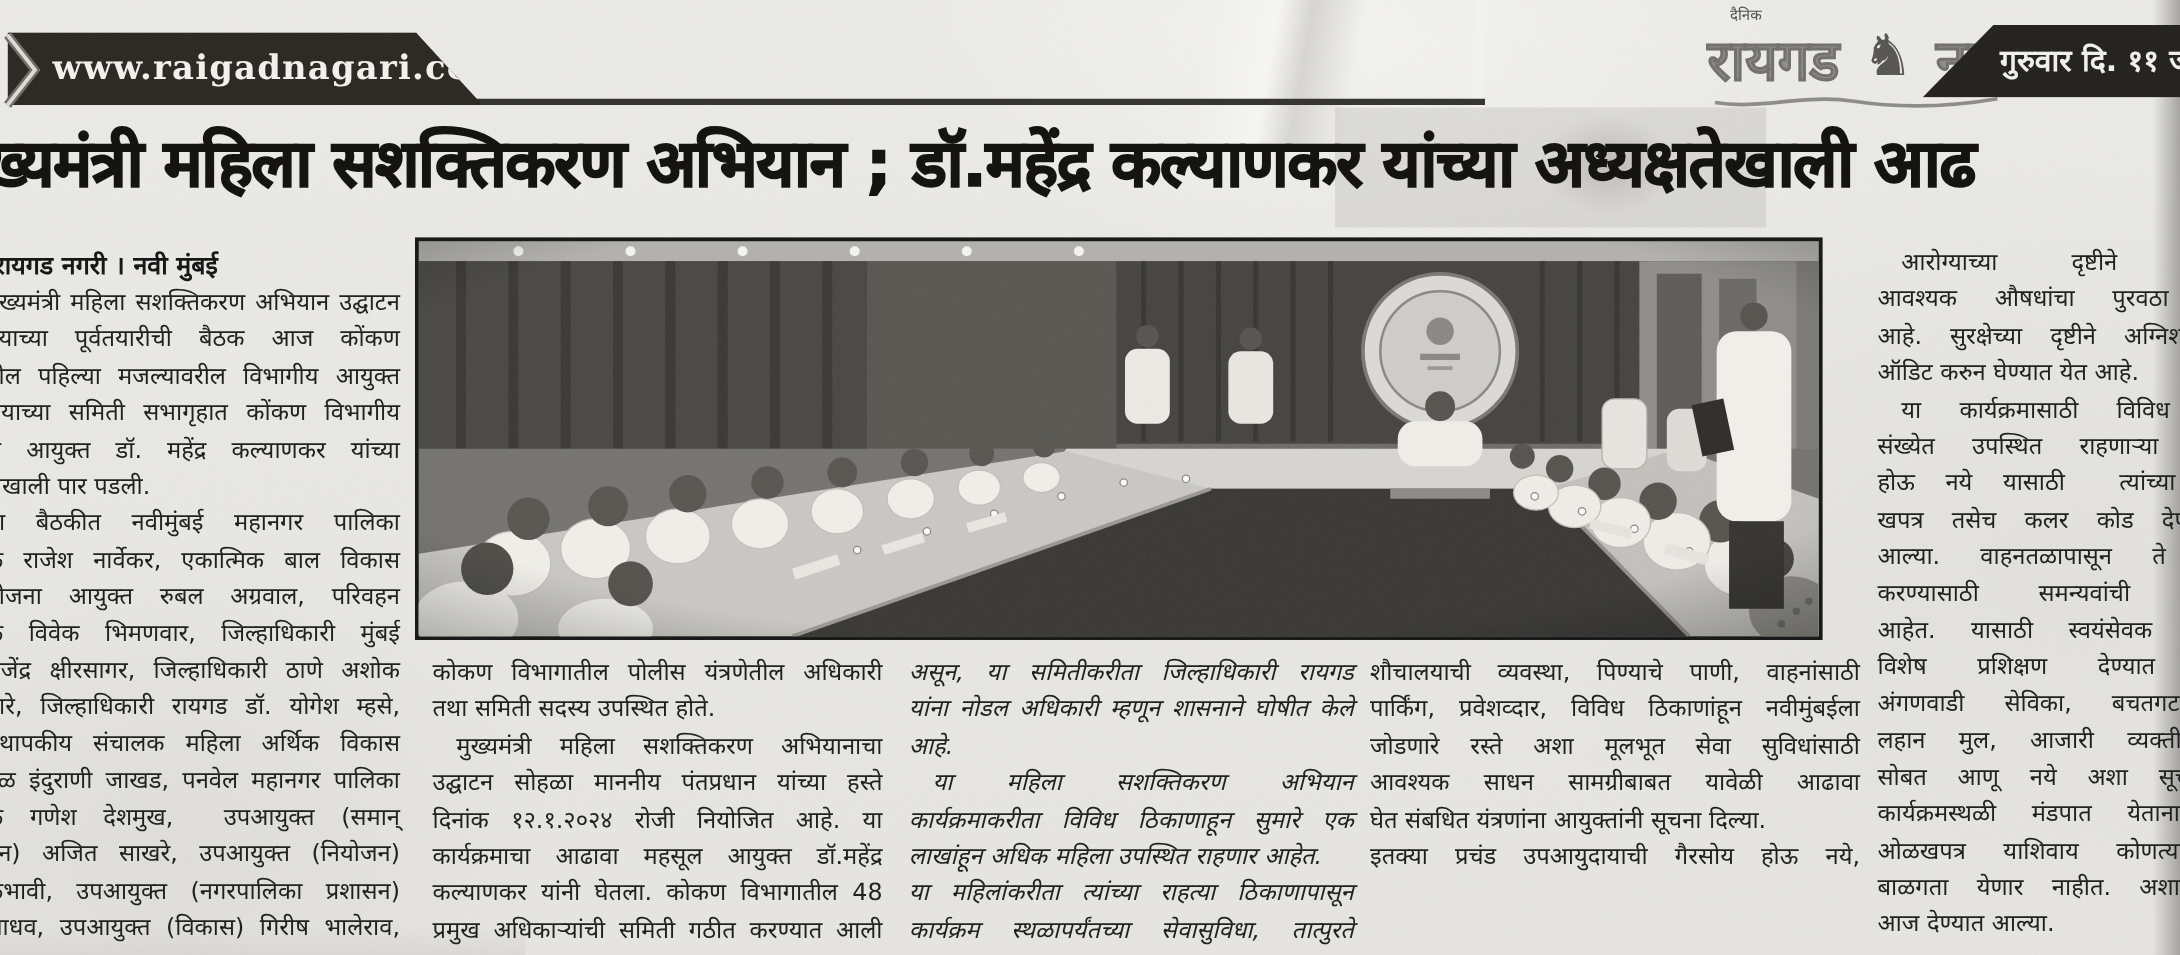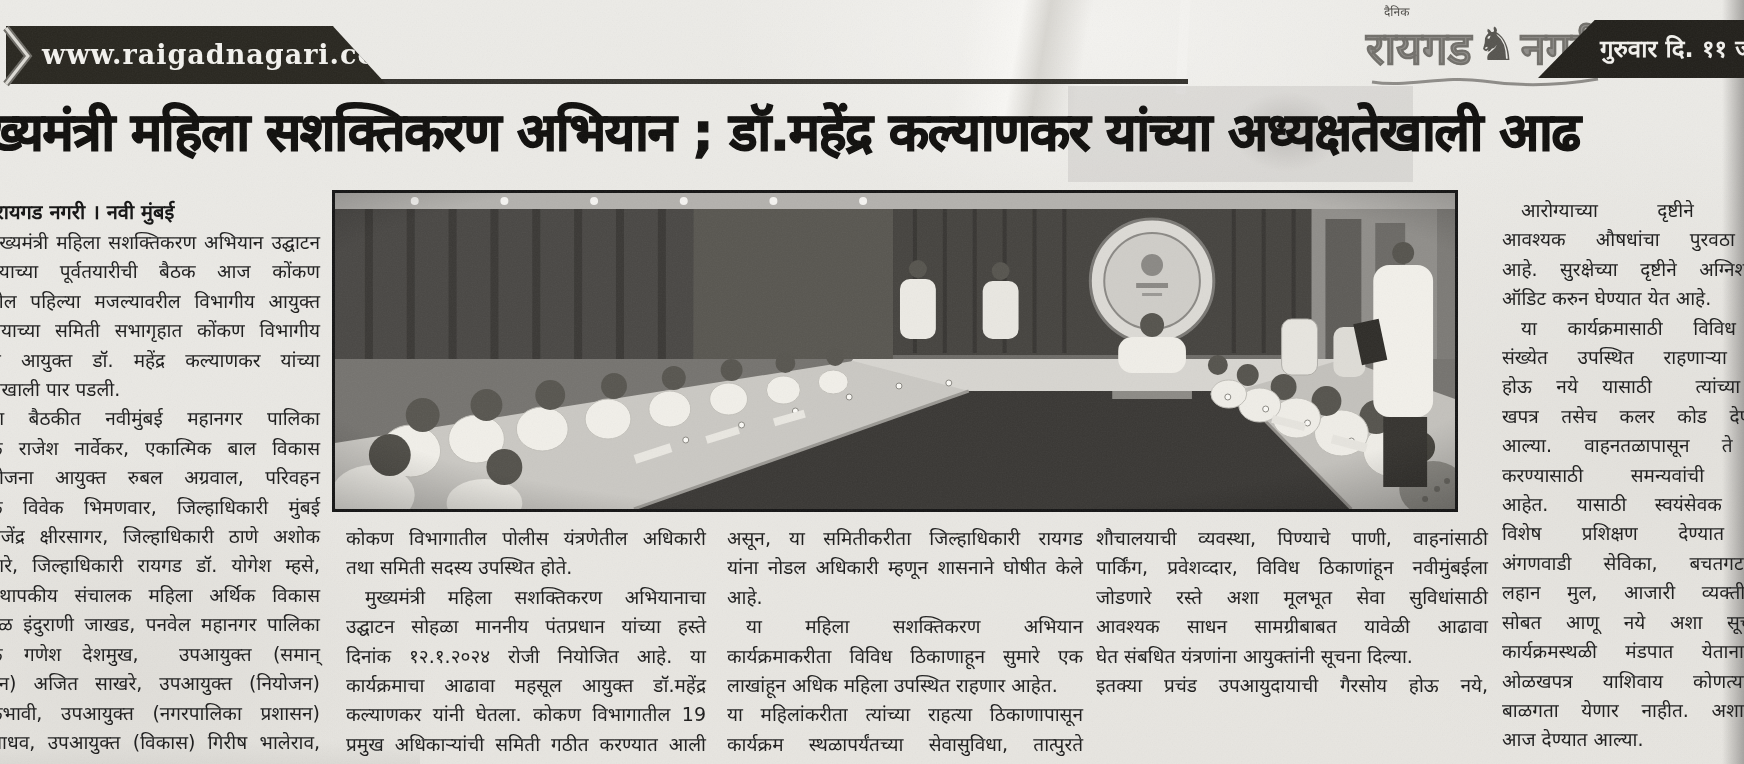--- a/index.html
+++ b/index.html
@@ -29,21 +29,21 @@
   
   .chevron { position:absolute; left:0px; top:24px; z-index:5; }
   .url-banner { position:absolute; left:6px; top:26px; width:380px; height:58px; background:#28261f;
     clip-path:polygon(0 0, 86% 0, 100% 100%, 0 100%); z-index:4;
     box-shadow:0 -3px 0 #4a4842; }
   .url-banner span { display:block; padding-left:36px; line-height:58px; color:#f3f2ee;
     font-family:"DejaVu Serif",serif; font-weight:bold; font-size:27px; letter-spacing:1px; white-space:nowrap; }
   .rule-line { position:absolute; left:366px; top:79px; width:822px; height:5px; background:#33312c; }
 
   .daily { position:absolute; left:1384px; top:3px; font-size:12px; font-weight:normal; color:#4e4c48;text-align:right; }
-  .mast-title { position:absolute; left:1366px; top:16px; display:flex; align-items:center; gap:4px;
+  .mast-title { position:absolute; left:1366px; top:16px; display:flex; align-items:center; gap:18px;
     font-size:45px; font-weight:bold; color:#8f8d89; -webkit-text-stroke:1px #716f6a; white-space:nowrap; }
   .horse { font-size:46px; color:#56544f; -webkit-text-stroke:0; line-height:1; transform:translateY(-3px); }
   .squiggle { position:absolute; left:1368px; top:74px; }
   .date-banner { position:absolute; left:1538px; top:20px; width:210px; height:58px; background:#211f1a;
     clip-path:polygon(27% 0, 100% 0, 100% 100%, 0 100%); }
   .date-banner span { display:block; padding-left:62px; line-height:58px; color:#f2f1ed;
     font-size:24px; font-weight:bold; white-space:nowrap; }
 
   
   .headline { position:absolute; left:-16px; top:90px; width:1790px; height:84px; overflow:hidden;
@@ -54,21 +54,21 @@
   .photo { position:absolute; left:332px; top:190px; width:1126px; height:322px;
     border:3px solid #141414; background:#8a8884; }
   .photo svg { display:block; width:100%; height:100%; }
 
   
   .col { position:absolute; color:#1b1b1b; }
   .line { font-size:19px; line-height:29.4px; white-space:nowrap; overflow:visible; }
   .line.j { text-align:justify; text-align-last:justify; white-space:normal; }
   #col1 { left:-12px; top:197px; width:332px; }
   #col2 { left:346px; top:524px; width:360px; }
-  #col3 { left:727px; top:524px; width:356px; }
+  #col3 { left:727px; top:524px; width:356px;font-style:italic; }
   #col4 { left:1096px; top:524px; width:392px; }
   #col5 { left:1502px; top:196px; width:300px; }
   .dateline { font-size:20px; line-height:31px; font-weight:bold; color:#121212; white-space:nowrap; }
 </style>
 </head>
 <body>
 
 <div class="paper">
 
   <div class="crease-a"></div>
@@ -269,21 +269,21 @@
     </svg>
   </figure>
 
   <div class="col" id="col2">
       <div class="line j">कोकण विभागातील पोलीस यंत्रणेतील अधिकारी</div>
       <div class="line">तथा समिती सदस्य उपस्थित होते.</div>
       <div class="line j"> मुख्यमंत्री महिला सशक्तिकरण अभियानाचा</div>
       <div class="line j">उद्घाटन सोहळा माननीय पंतप्रधान यांच्या हस्ते</div>
       <div class="line j">दिनांक १२.१.२०२४ रोजी नियोजित आहे. या</div>
       <div class="line j">कार्यक्रमाचा आढावा महसूल आयुक्त डॉ.महेंद्र</div>
-      <div class="line j">कल्याणकर यांनी घेतला. कोकण विभागातील 19</div>
+      <div class="line j">कल्याणकर यांनी घेतला. कोकण विभागातील 48</div>
       <div class="line j">प्रमुख अधिकाऱ्यांची समिती गठीत करण्यात आली</div>
     </div>
   <div class="col" id="col3">
       <div class="line j">असून, या समितीकरीता जिल्हाधिकारी रायगड</div>
       <div class="line j">यांना नोडल अधिकारी म्हणून शासनाने घोषीत केले</div>
       <div class="line">आहे.</div>
       <div class="line j"> या  महिला  सशक्तिकरण  अभियान</div>
       <div class="line j">कार्यक्रमाकरीता विविध ठिकाणाहून सुमारे एक</div>
       <div class="line">लाखांहून अधिक महिला उपस्थित राहणार आहेत.</div>
       <div class="line j">या महिलांकरीता त्यांच्या राहत्या ठिकाणापासून</div>

